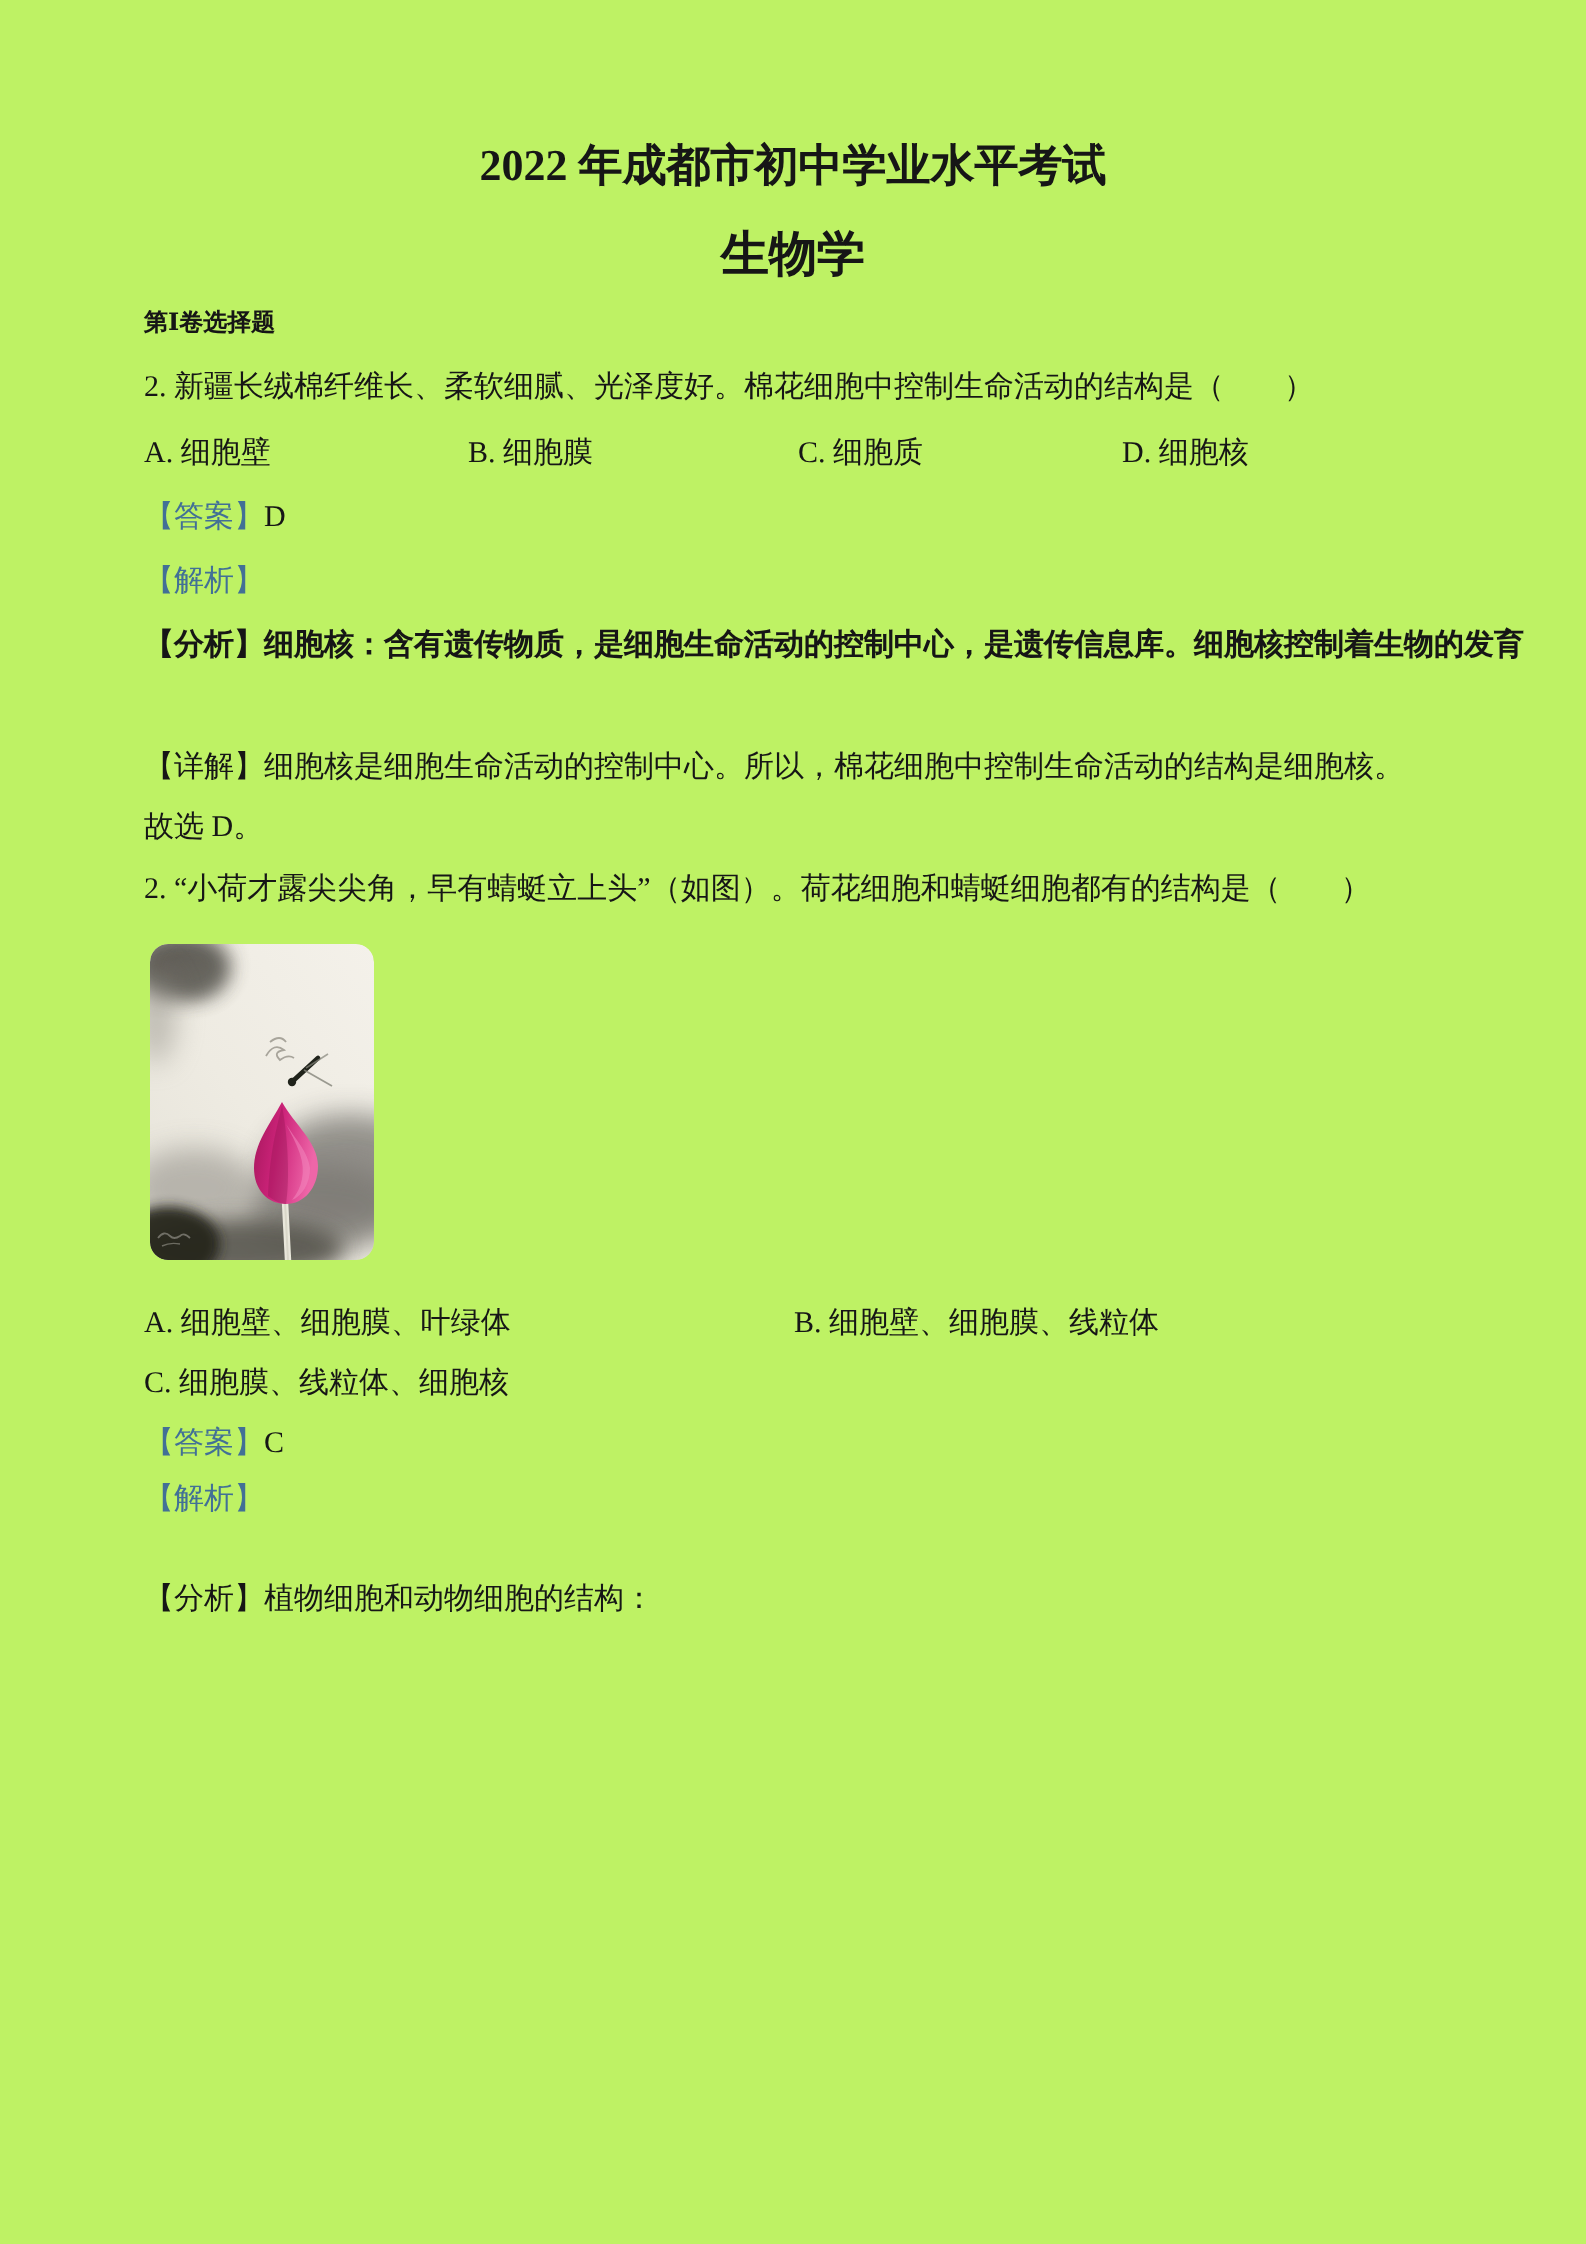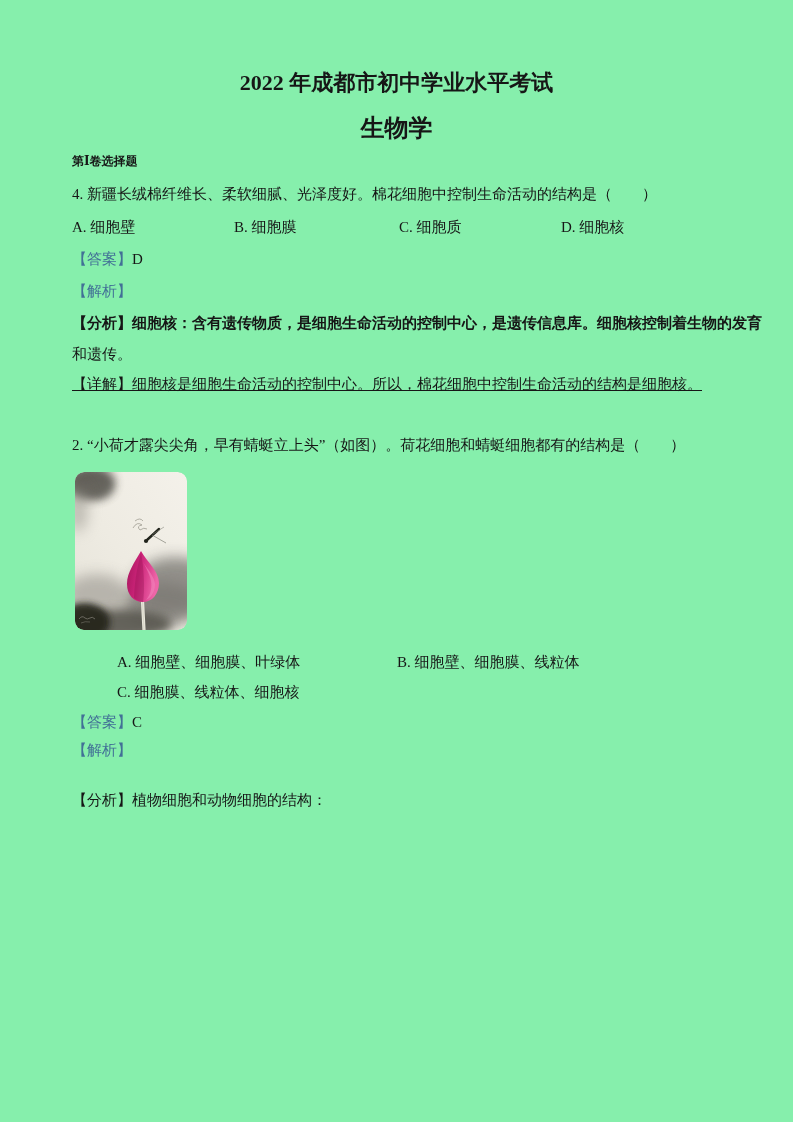--- a/index.html
+++ b/index.html
@@ -1,21 +1,21 @@
 <!DOCTYPE html>
 <html><head>
 <meta charset="utf-8">
 <style>
   * { margin:0; padding:0; box-sizing:border-box; }
   html,body { background:#ffffff; }
   .page {
     position:relative;
     width:793px; height:1122px;
     margin:0 auto;
-    background:#86efac;
+    background:#bef264;
     font-family:"Liberation Serif","DejaVu Serif",serif;
     color:#161616;
     overflow:hidden;
   }
   .ln {
     position:absolute;
     left:72px; right:58px;
     font-size:15px;
     line-height:20px;
     height:20px;
@@ -34,58 +34,58 @@
   .section-heading {
     position:absolute; top:150px; left:72px;
     font-size:12px; font-weight:bold; line-height:22px;
   }
   .marker { color:#427096; }
   .opt-row span { position:absolute; top:0; white-space:nowrap; }
   .q1-c0 { left:0px; }
   .q1-c1 { left:162px; }
   .q1-c2 { left:327px; }
   .q1-c3 { left:489px; }
-  .q2-c0 { left:0px;margin-left:45px; }
+  .q2-c0 { left:0px; }
   .q2-c1 { left:325px; }
   .figure-wrap {
     position:absolute;
     left:75px; top:472px;
     width:112px; height:158px;
   }
   .figure-wrap svg { display:block; border-radius:9px; }
 </style>
 </head>
 <body>
 
 <div class="page">
 
   <div class="doc-title">2022 年成都市初中学业水平考试</div>
   <div class="doc-subtitle">生物学</div>
   <div class="section-heading">第Ⅰ卷选择题</div>
 
-  <div class="ln" style="top:184px;">4. 新疆长绒棉纤维长、柔软细腻、光泽度好。棉花细胞中控制生命活动的结构是（　　）</div>
+  <div class="ln" style="top:184px;">2. 新疆长绒棉纤维长、柔软细腻、光泽度好。棉花细胞中控制生命活动的结构是（　　）</div>
 
   <div class="ln opt-row" style="top:217px;">
     <span class="q1-c0">A. 细胞壁</span>
     <span class="q1-c1">B. 细胞膜</span>
     <span class="q1-c2">C. 细胞质</span>
     <span class="q1-c3">D. 细胞核</span>
   </div>
 
   <div class="ln" style="top:249px;">
     <span class="marker">【答案】</span><span>D</span>
   </div>
 
   <div class="ln" style="top:281px;">
     <span class="marker">【解析】</span>
   </div>
 
   <div class="ln" style="top:313px;font-weight:bold;">【分析】细胞核：含有遗传物质，是细胞生命活动的控制中心，是遗传信息库。细胞核控制着生物的发育</div>
-  <div class="ln" style="top:344px;">和遗传。</div>
-  <div class="ln" style="top:374px;text-decoration:underline;">【详解】细胞核是细胞生命活动的控制中心。所以，棉花细胞中控制生命活动的结构是细胞核。</div>
+  <div class="ln" style="top:374px;">【详解】细胞核是细胞生命活动的控制中心。所以，棉花细胞中控制生命活动的结构是细胞核。</div>
+  <div class="ln" style="top:404px;">故选 D。</div>
 
   <div class="ln" style="top:435px;">2. “小荷才露尖尖角，早有蜻蜓立上头”（如图）。荷花细胞和蜻蜓细胞都有的结构是（　　）</div>
 
   <div class="figure-wrap">
     <svg width="112" height="158" viewBox="0 0 112 158" xmlns="http://www.w3.org/2000/svg">
       <defs>
         <linearGradient id="bgGrad" x1="1" y1="0" x2="0" y2="1">
           <stop offset="0" stop-color="#f4f1ea"></stop>
           <stop offset="0.55" stop-color="#eeebe2"></stop>
           <stop offset="1" stop-color="#e6e3d9"></stop>

